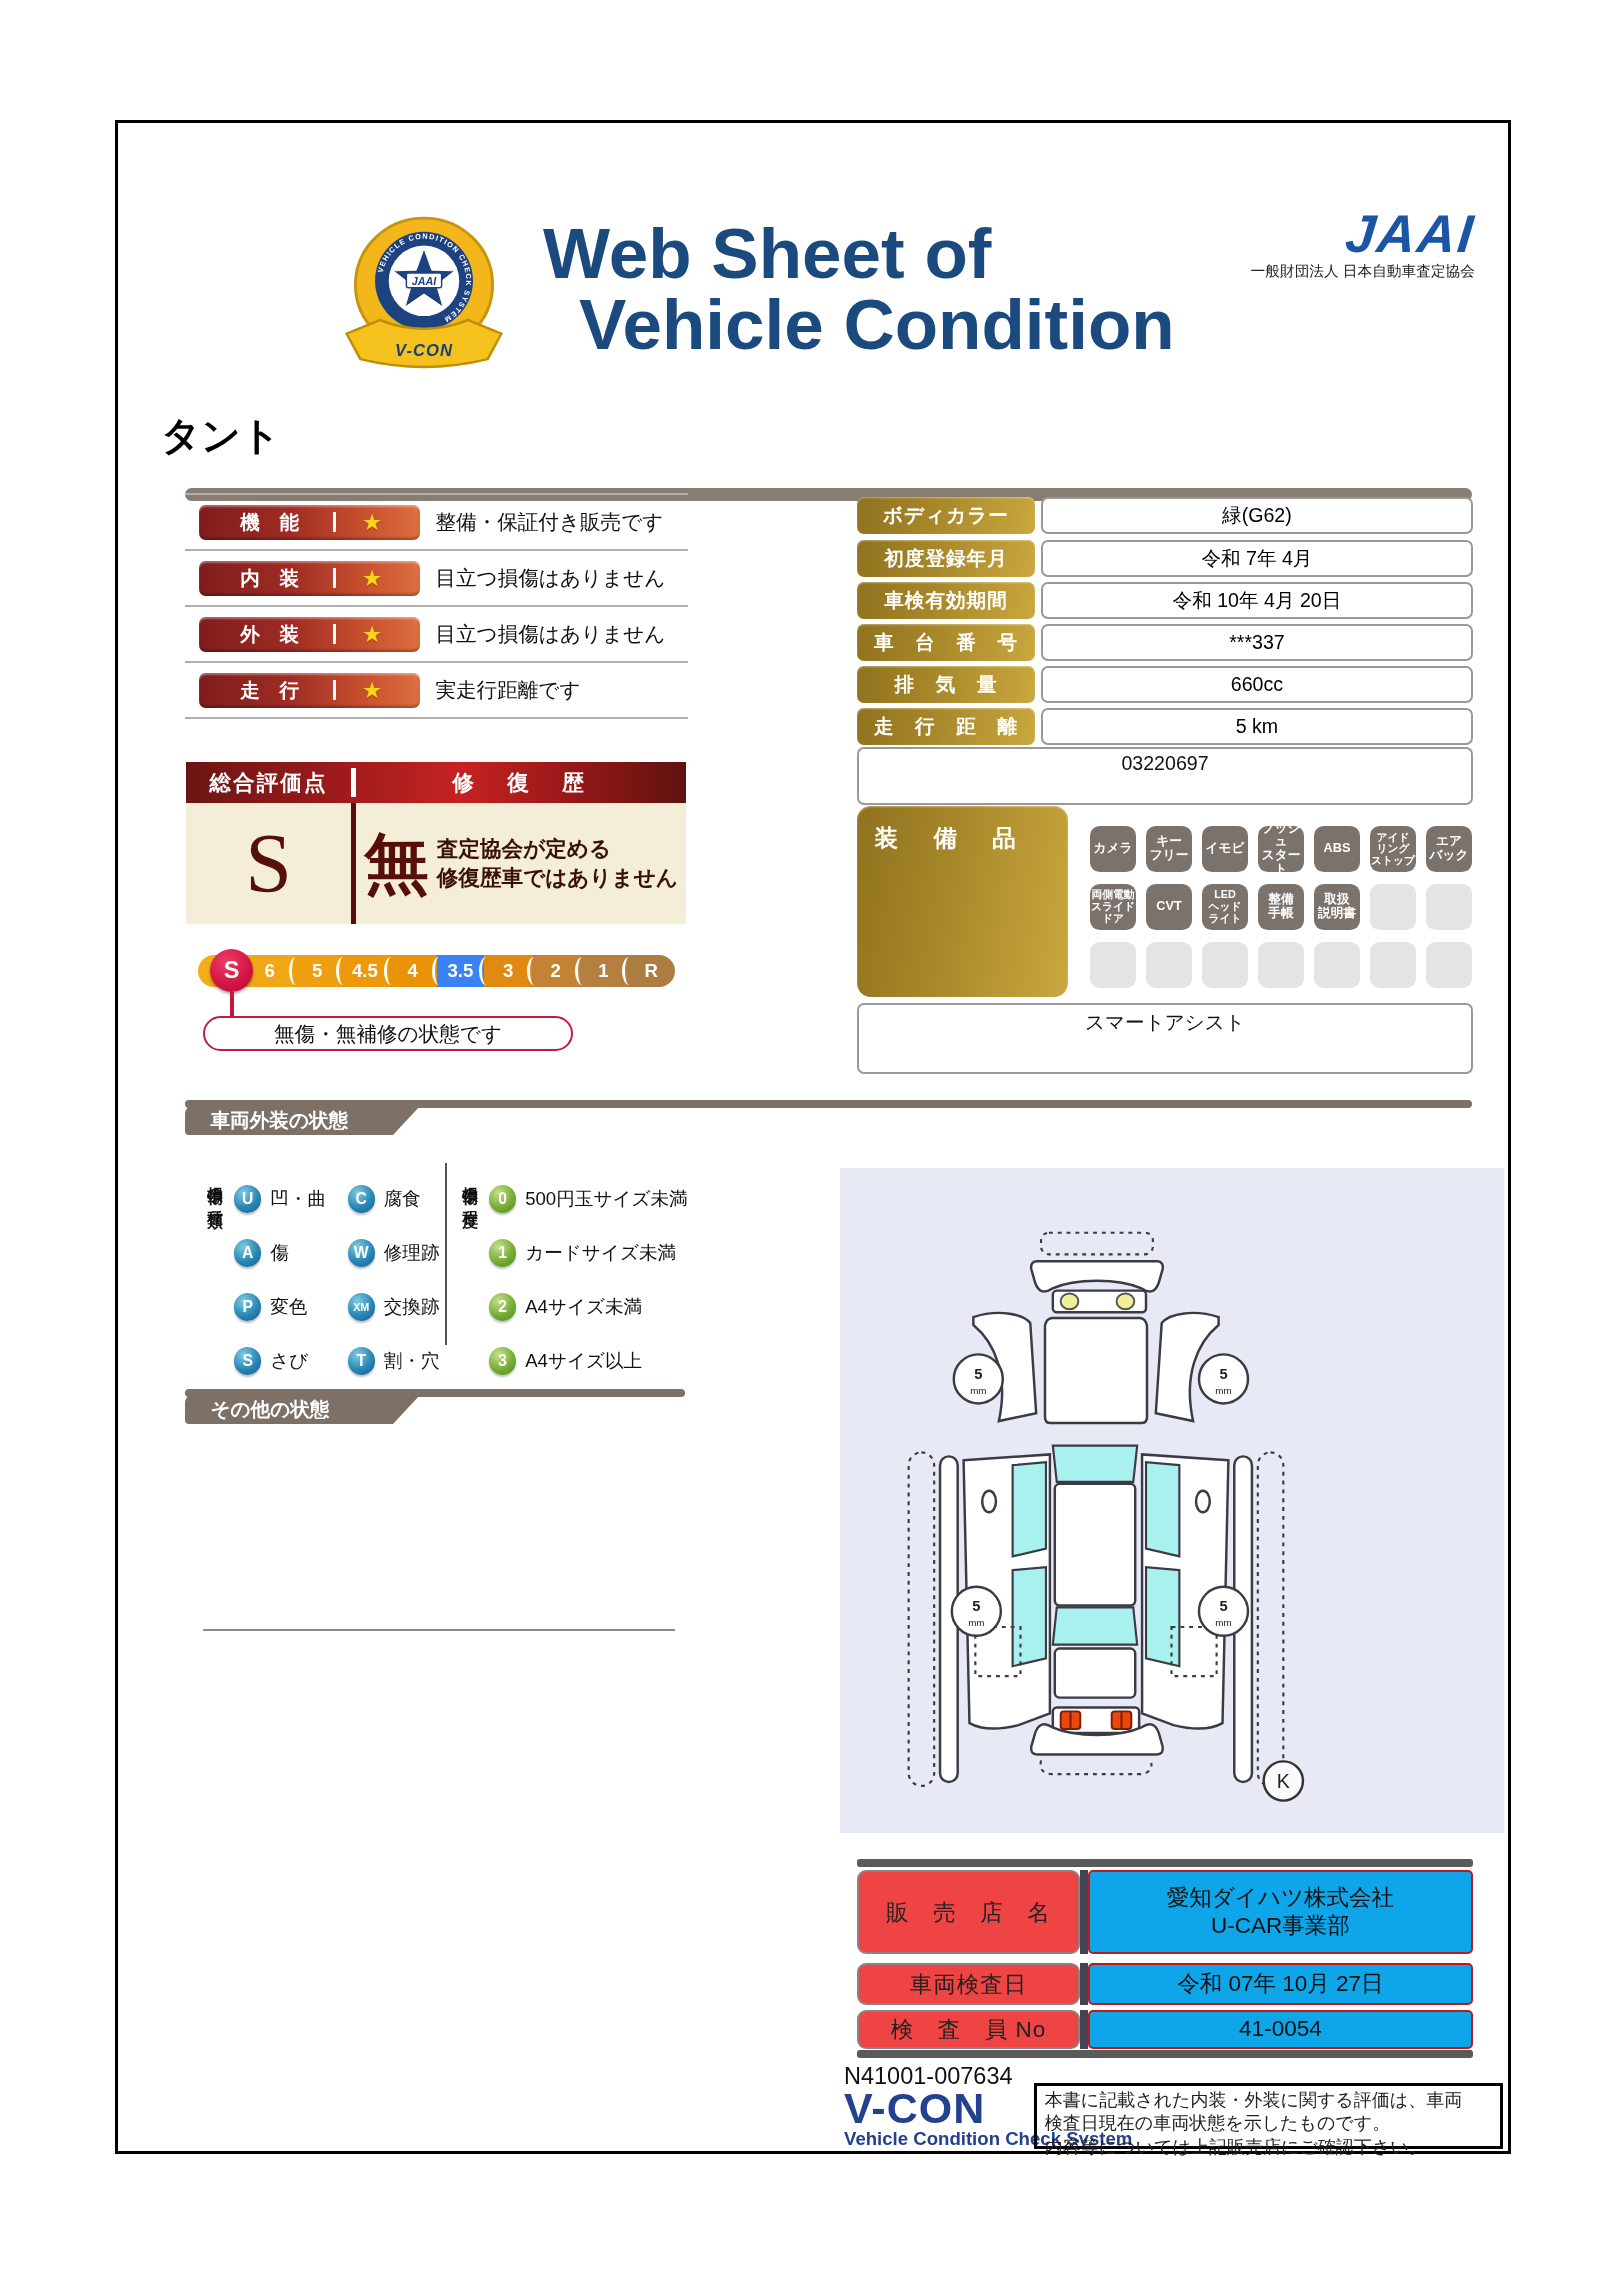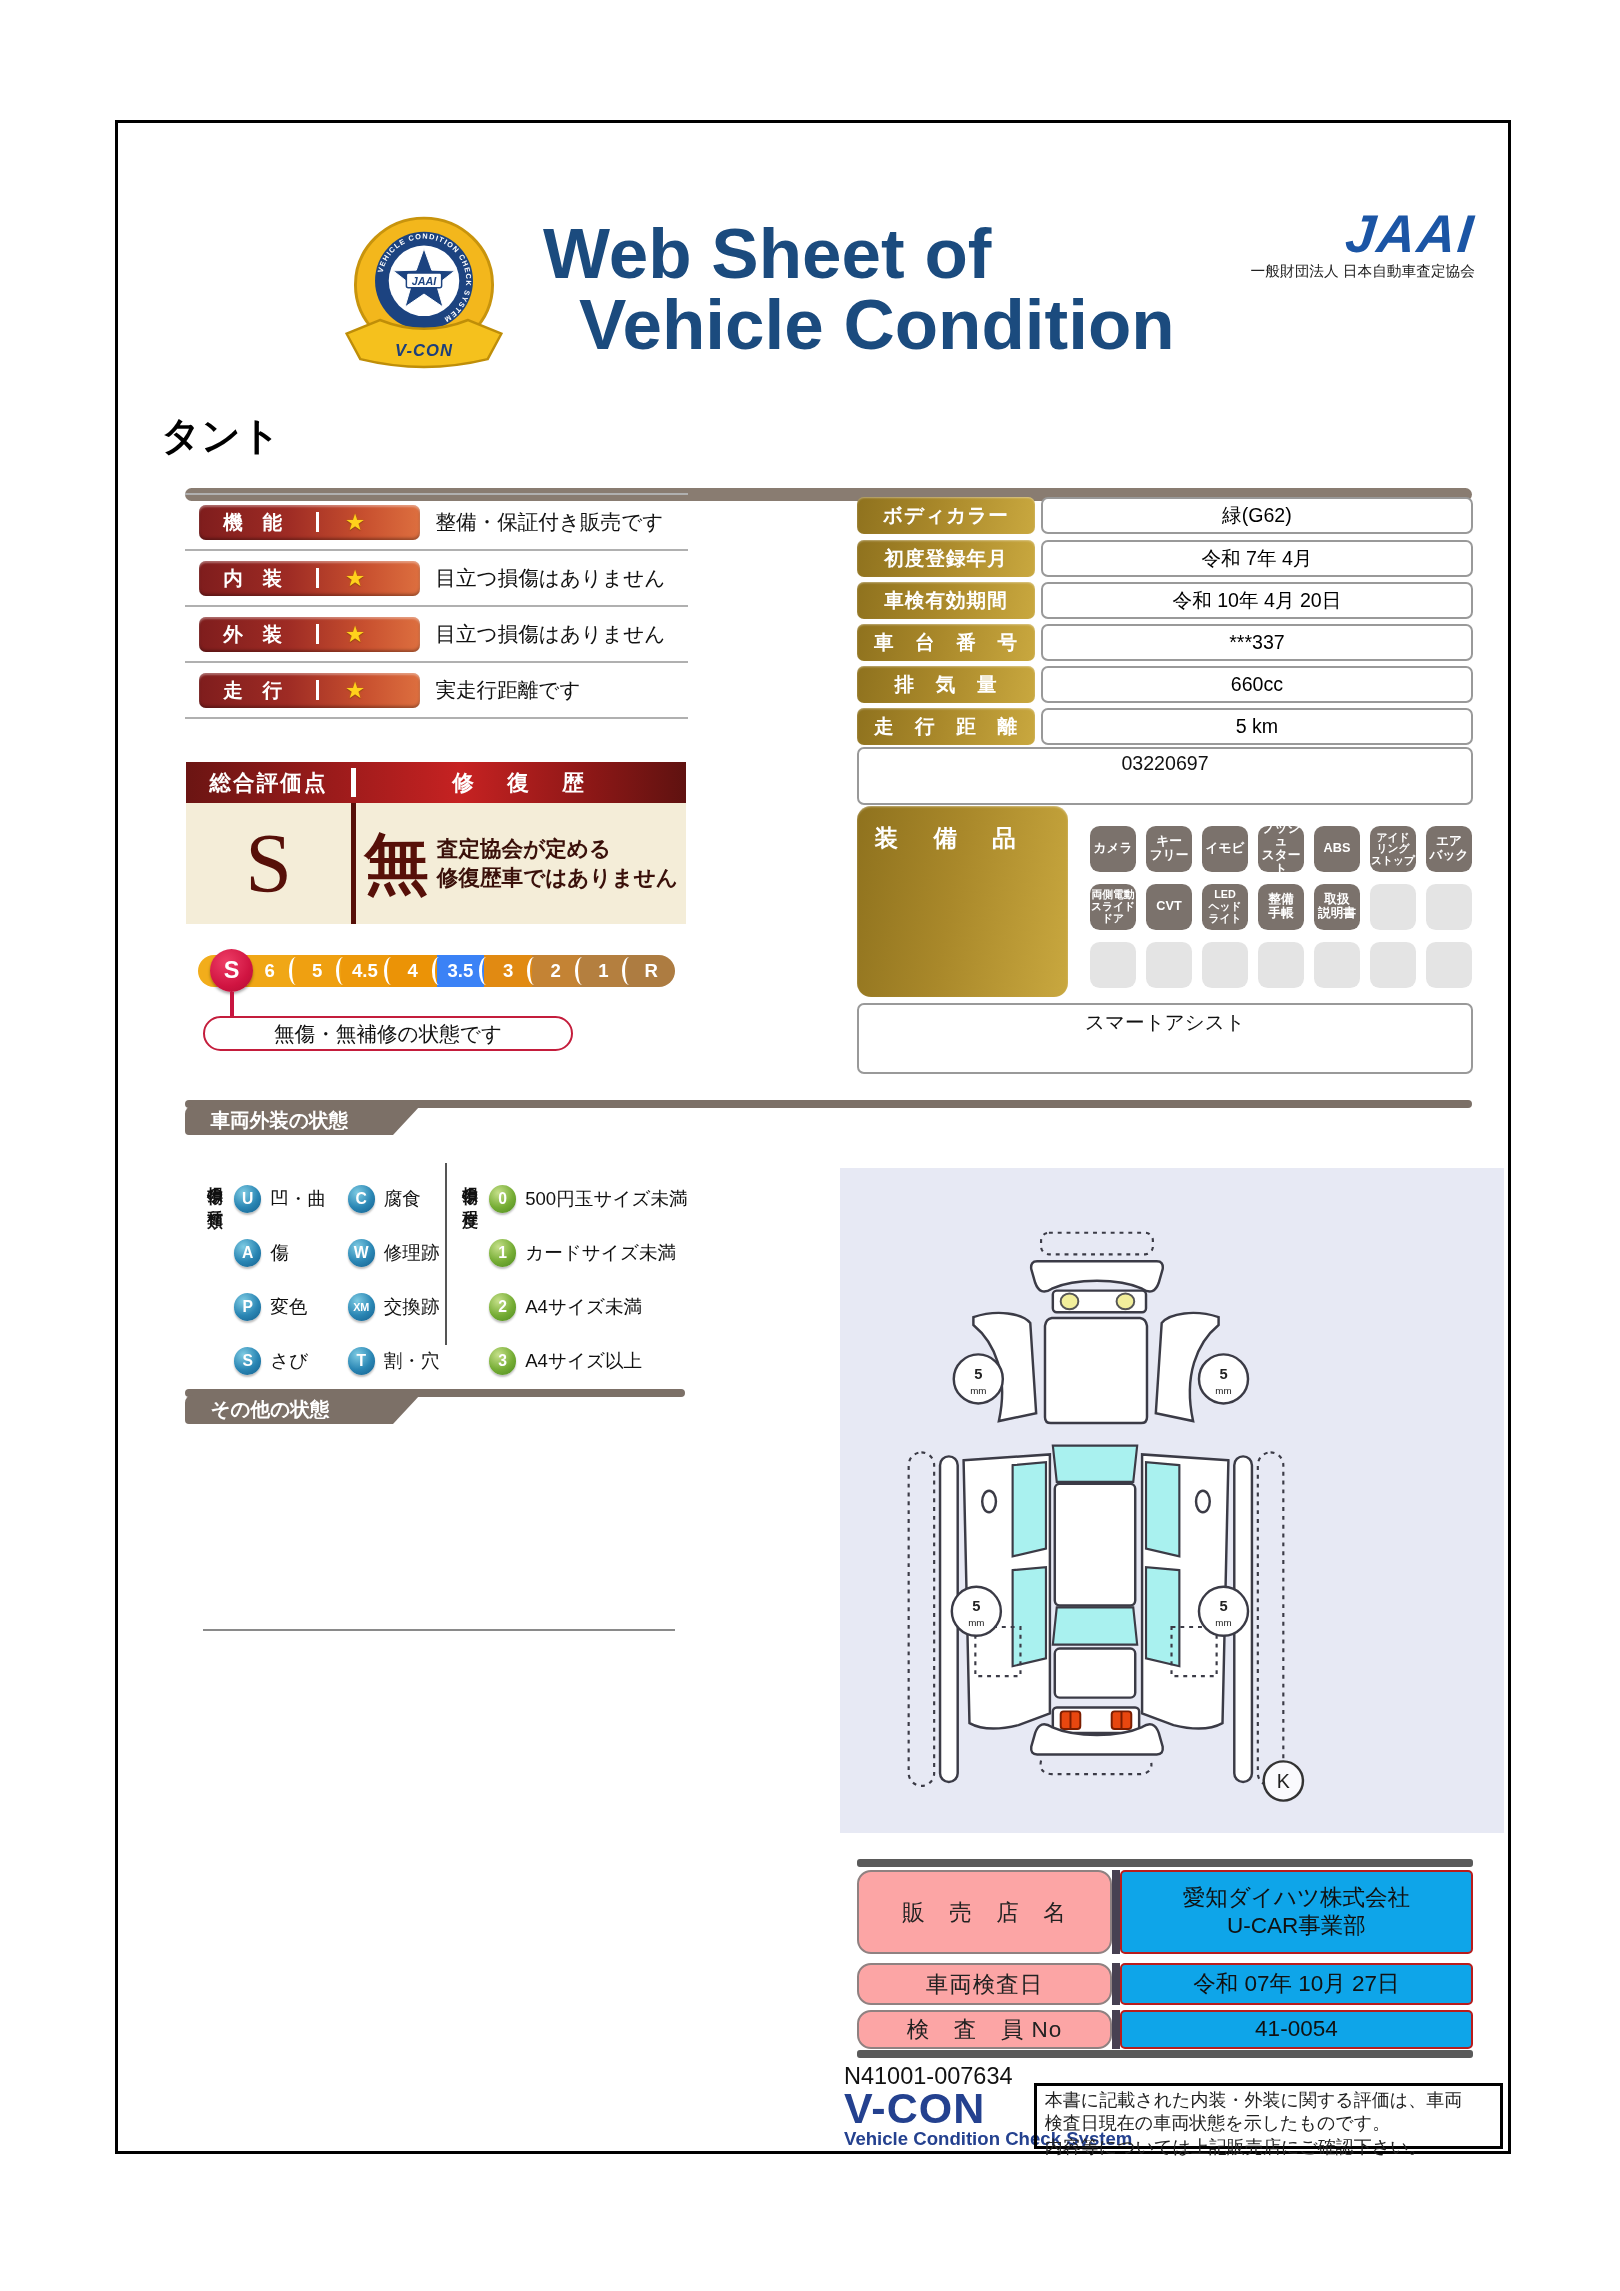--- a/index.html
+++ b/index.html
@@ -15,21 +15,21 @@
   .jaai-org{position:absolute;top:139px;right:33px;font-size:14.7px;color:#222;}
   .model{position:absolute;left:43px;top:286px;font-size:39px;color:#000;font-weight:600;}
   .divider{position:absolute;left:67px;top:365px;width:1287px;height:12.7px;background:#897c71;border-radius:6.9px;}
 
   
   .ratings{position:absolute;left:67px;top:370px;width:503px;border-bottom:2px solid #b0b0b0;}
   .rating-row{height:54px;display:flex;align-items:center;border-top:2px solid #b0b0b0;}
   .rating-badge{width:221px;height:35px;margin-left:13.7px;border-radius:6.9px;display:flex;align-items:center;
      background:linear-gradient(90deg,#7f1d1d 0%,#9e2b24 40%,#c8502f 75%,#dd6f3f 100%);
      box-shadow:inset 0 2px 2px rgba(255,255,255,.35), inset 0 -2px 2.9px rgba(0,0,0,.3);}
-  .rating-label{color:#fff;font-size:19.6px;font-weight:bold;width:108px;text-align:center;}
+  .rating-label{color:#fff;font-size:19.6px;font-weight:bold;width:108px;text-align:center;padding-left:17px;}
   .rating-sep{width:2.9px;height:19.6px;background:#fff;margin:0 25.5px 0 9.8px;}
   .rating-star{font-size:22.5px;color:#ffd21c;text-shadow:0 0 2px #c27600,0 1px 1px rgba(0,0,0,.35);}
   .rating-desc{font-size:20.6px;color:#111;margin-left:15.7px;}
 
   
   .overall{position:absolute;left:68px;top:639px;width:500px;}
   .ov-header{height:41px;display:flex;align-items:center;color:#fff;font-weight:bold;
      background:linear-gradient(90deg,#6b1513 0%,#9c1b1b 30%,#c62222 55%,#8a1716 82%,#5f1210 100%);}
   .ov-h-left{width:165px;text-align:center;font-size:21.6px;letter-spacing:2px;}
   .ov-h-bar{width:4.9px;height:29px;background:#fff;}
@@ -113,21 +113,21 @@
   
   .diagram{position:absolute;left:722px;top:1045px;width:664px;height:665px;background:#e7e9f4;}
   .ln{fill:#fff;stroke:#3b3b46;stroke-width:2.5;}
   .cyw{fill:#a9f1ef;stroke:#3b3b46;stroke-width:2.2;}
   .dsh{fill:none;stroke:#3b3b46;stroke-width:2.2;stroke-dasharray:4 5;}
   .svgtxt{fill:#222;font-family:"Liberation Sans","DejaVu Sans",sans-serif;text-anchor:middle;}
 
   
   .dk-bar{position:absolute;left:739px;width:616px;height:7.8px;background:#5a5a5a;border-radius:2.9px;}
   .dealer-row{position:absolute;left:739px;width:616px;display:flex;}
-  .dealer-label{width:255px;background:#fca5a5;border:2px solid #8f8181;border-radius:14px;box-sizing:border-box;
+  .dealer-label{width:223px;background:#ef4444;border:2px solid #8f8181;border-radius:9px;box-sizing:border-box;
      display:flex;align-items:center;justify-content:center;font-size:22.5px;color:#222;letter-spacing:1px;}
   .dealer-div{width:7.8px;background:#474152;}
   .dealer-value{flex:1;background:#0ea5e9;border:2px solid #b91c1c;border-radius:5px;box-sizing:border-box;
      display:flex;align-items:center;justify-content:center;font-size:22.5px;color:#111;text-align:center;line-height:1.25;}
 
   
   .doc-no{position:absolute;left:726px;top:1940px;font-size:23.5px;color:#111;}
   .vcon-logo{position:absolute;left:726px;top:1961px;font-size:43px;font-weight:900;color:#24418f;letter-spacing:1px;}
   .vcon-sub{position:absolute;left:726px;top:2005px;font-size:18.6px;font-weight:800;color:#24418f;}
   .disclaimer{position:absolute;left:916px;top:1960px;width:469px;height:66px;border:3.9px solid #000;box-sizing:border-box;

